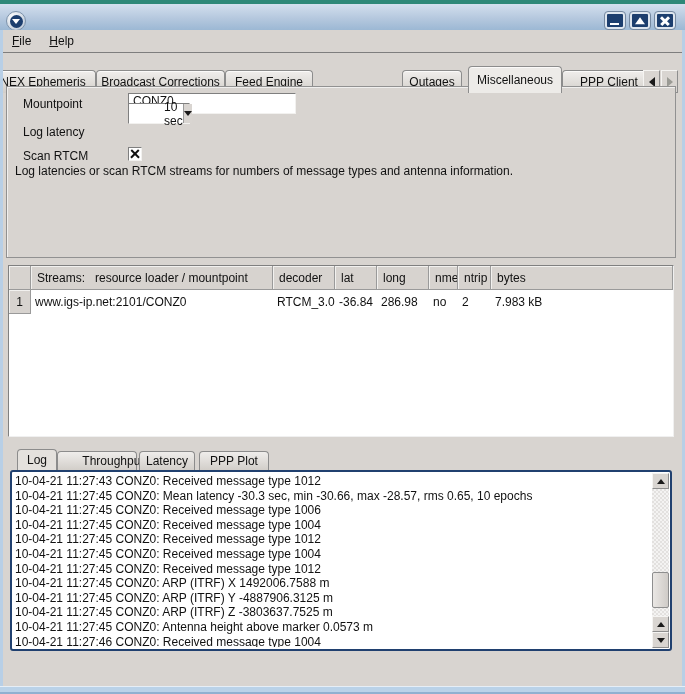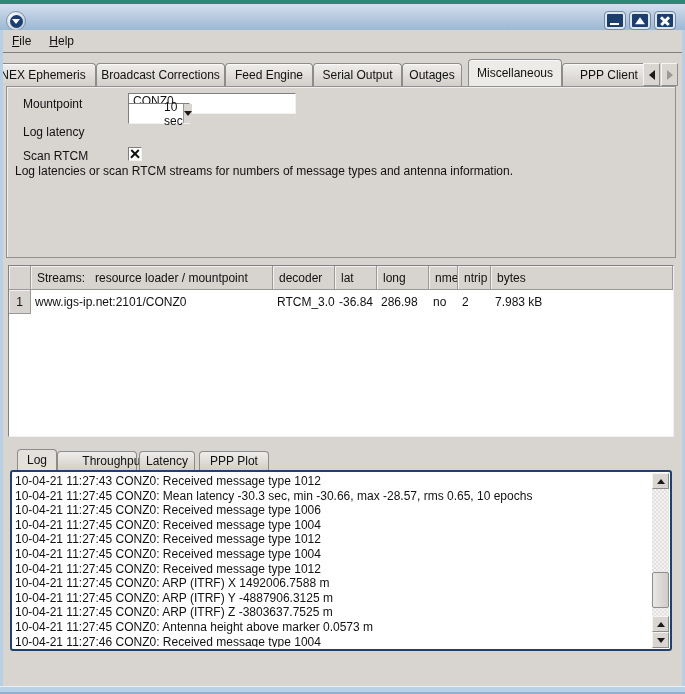--- a/index.html
+++ b/index.html
@@ -41,21 +41,21 @@
   .g-x::before, .g-x::after { content:""; position:absolute; left:50%; top:50%; width:11px; height:2.6px;
            background:#fff; transform:translate(-50%,-50%) rotate(45deg); }
   .g-x::after { transform:translate(-50%,-50%) rotate(-45deg); }
   
   .menubar { position:absolute; left:0; top:30px; width:685px; height:23px; background:#d8d4d0;
              border-bottom:1px solid #7e7e7e; display:flex; align-items:center; font-size:12px; }
   .menu-item { padding:2px 6px; margin-left:6px; cursor:pointer; }
   .menu-item:first-child { margin-left:6px; }
   .accel { text-decoration:underline; }
   
-  .tabstrip { position:absolute; left:0; top:59px; width:685px; height:27px; }
+  .tabstrip { position:absolute; left:0; top:66px; width:685px; height:27px; }
   .tab { position:absolute; bottom:0; height:23px; border:1px solid #8c8c8c; border-bottom:none;
          border-radius:4px 4px 0 0; background:linear-gradient(180deg,#f0eeec,#d2cec9);
          font-size:12px; display:flex; align-items:center; justify-content:center;
          white-space:nowrap; overflow:hidden; cursor:pointer; box-shadow:inset 0 1px 0 #fbfaf9; }
   .tab.active { height:27px; background:#edebe8; z-index:3; }
   .tab-scroll { position:absolute; bottom:0; width:17px; height:23px; background:#d9d5d1;
                 border:1px solid; border-color:#f5f4f2 #8e8e8e #8e8e8e #f5f4f2;
                 display:flex; align-items:center; justify-content:center; cursor:pointer; }
   .tri-l { width:0; height:0; border-top:5px solid transparent; border-bottom:5px solid transparent;
            border-right:6px solid #1a1a1a; }
@@ -159,23 +159,20 @@
   <div class="tabstrip">
     <div class="tab" style="left:-10px;width:106px;">
         <span>NEX Ephemeris</span>
       </div>
     <div class="tab" style="left:225px;width:88px;">
         <span>Feed Engine</span>
       </div>
     <div class="tab" style="left:96px;width:129px;">
         <span>Broadcast Corrections</span>
       </div>
-    <div class="tab" style="left:313px;width:89px;">
-        <span>Serial Output</span>
-      </div>
     <div class="tab" style="left:402px;width:60px;">
         <span>Outages</span>
       </div>
     <div class="tab active" style="left:468px;width:94px;">
         <span>Miscellaneous</span>
       </div>
     <div class="tab" style="left:562px;width:94px;">
         <span>PPP Client</span>
       </div>
     <div class="tab-scroll" style="left:643px;">

